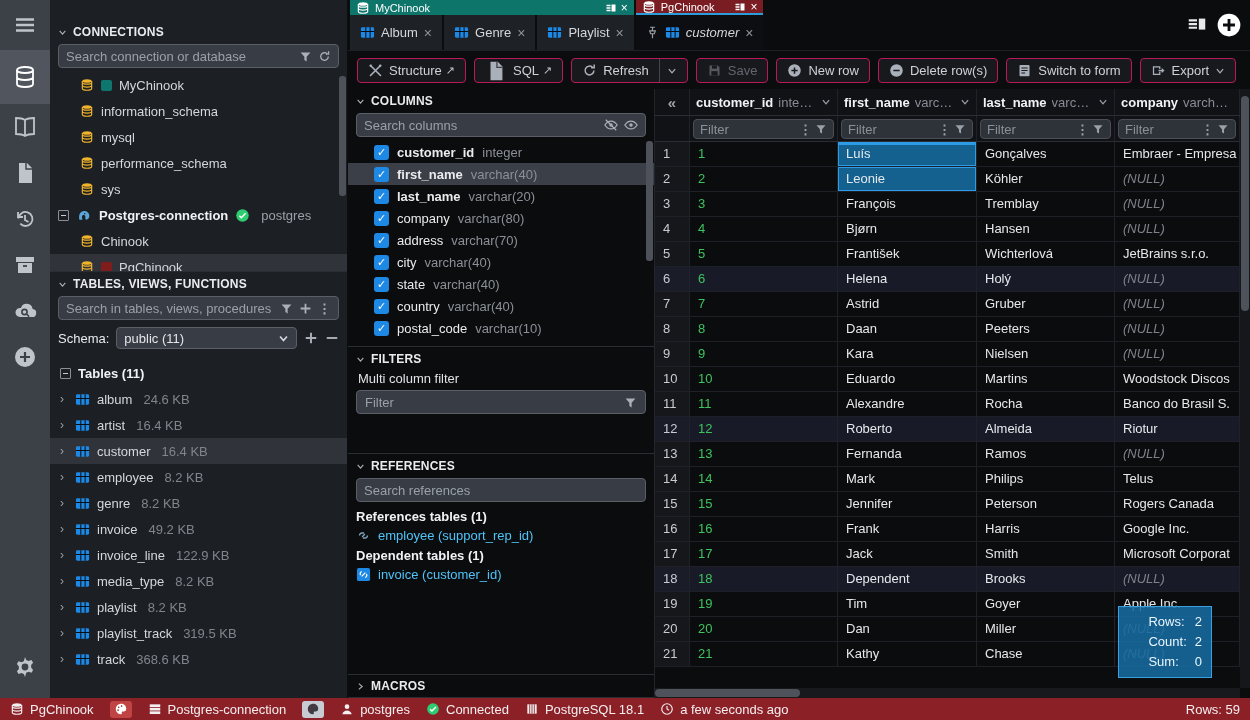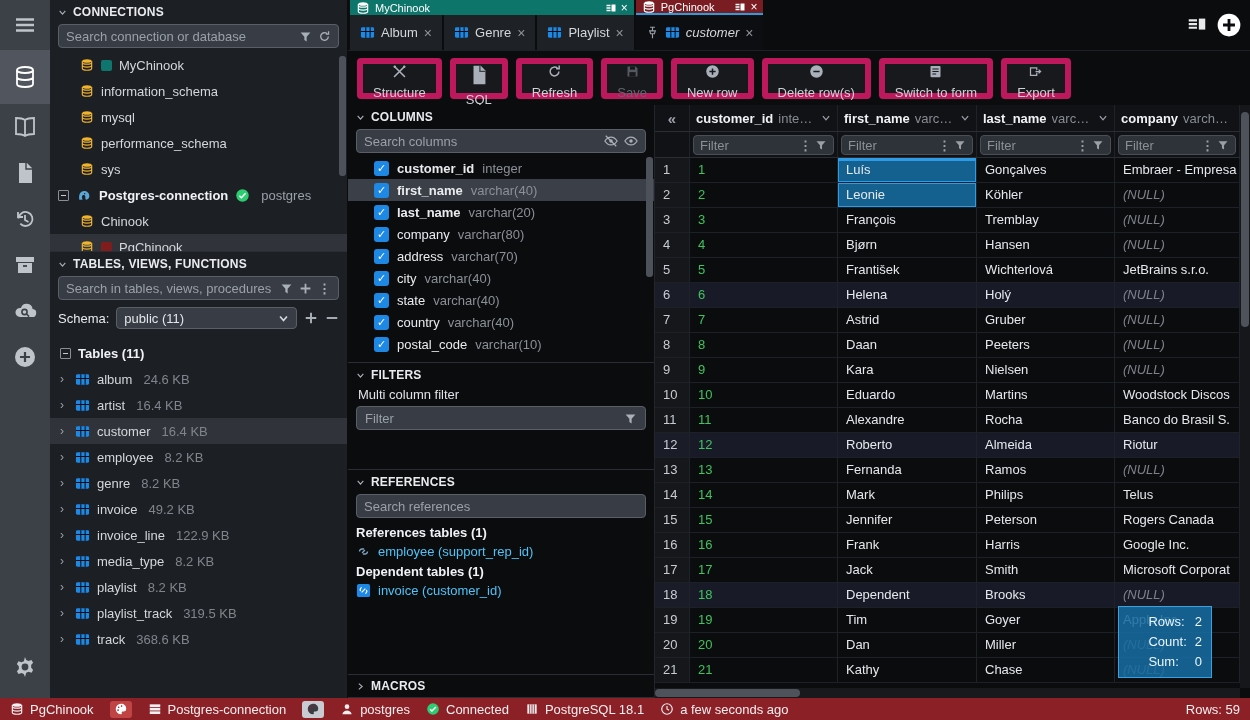--- a/index.html
+++ b/index.html
@@ -15,21 +15,21 @@
   .rail svg { width:24px; height:24px; }
 
   
   .leftpanel { grid-row:1; background:#1c1f24; display:flex; flex-direction:column; overflow:hidden; border-right:1px solid #0b0c0e; }
   .sechead { display:flex; align-items:center; gap:6px; padding:5px 8px 3px 8px; font-size:12px; font-weight:bold; color:#e9ebee; letter-spacing:.2px; }
   .sechead .chev { color:#aab0b8; }
   .searchrow { display:flex; align-items:center; gap:6px; margin:2px 8px 4px 8px; background:#383d45; border:1px solid #5a5f67; border-radius:4px; height:24px; padding:0 7px; }
   .searchrow input { flex:1; background:transparent; border:none; outline:none; color:#d4d7db; font-size:13px; font-family:inherit; min-width:0; }
   .searchrow input::placeholder { color:#9aa0a8; }
   .searchrow .sic { color:#aab0b8; display:flex; align-items:center; }
-  .conn { height:252px; position:relative; overflow:hidden; flex:none; border-bottom:1px solid #2a2d33;}
+  .conn { height:252px; position:relative; overflow:hidden; flex:none; border-bottom:1px solid #2a2d33;margin-top:20px;}
   .treelist { overflow:hidden; }
   .titem { display:flex; align-items:center; gap:7px; height:26px; padding-left:8px; color:#d4d7db; white-space:nowrap; }
   .titem.ind { padding-left:30px; }
   .titem.selrow { background:#30343a; }
   .titem .bold { font-weight:bold; color:#f0f2f5; }
   .titem .size { color:#80858d; margin-left:4px; }
   .titem .suffix { color:#9aa0a8; margin-left:4px; }
   .badge { width:11px; height:11px; border-radius:2px; display:inline-block; }
   .expbox { width:11px; height:11px; border:1px solid #8a8f97; border-radius:1px; position:relative; flex:none; }
   .expbox::after { content:""; position:absolute; left:2px; right:2px; top:4px; height:1px; background:#c6cad0; }
@@ -50,21 +50,21 @@
   .ftabs { display:flex; gap:2px; flex:1; }
   .ftab { display:flex; align-items:center; gap:6px; padding:0 10px; background:#1e2126; color:#d4d7db; }
   .ftab.active { background:#0d0e11; }
   .ftab.italic .tlabel { font-style:italic; }
   .ftab .x { color:#8f949b; font-size:14px; }
   .tabright { position:absolute; right:8px; top:12px; display:flex; align-items:center; gap:8px; color:#e8eaee; }
 
   
   .toolbar { padding:7px 9px 6px 9px; display:flex; flex-direction:column; gap:6px; flex:none; }
   .tbrow { display:flex; gap:8px; }
-  .tbtn { display:flex; align-items:center; gap:6px; height:41px; padding:0 10px; background:#17191d; border:6px solid #be185d; border-radius:4px; color:#ced1d6; font-size:13px; white-space:nowrap;flex-direction:column; }
+  .tbtn { display:flex; align-items:center; gap:6px; height:25px; padding:0 10px; background:#17191d; border:1px solid #be185d; border-radius:4px; color:#ced1d6; font-size:13px; white-space:nowrap; }
   .tbtn .tic { color:#aab0b9; display:flex; }
   .tbtn.disabled { color:#63666d; }
   .tbtn.disabled .tic { color:#55585f; }
   .tbtn .ext { color:#bfc3ca; font-size:11px; margin-left:-2px; }
   .tbtn .split { border-left:1px solid #42464e; margin-left:4px; padding-left:7px; height:100%; display:flex; align-items:center; color:#aab0b9; }
   .tbtn .dd { color:#aab0b9; font-size:10px; }
 
   
   .content { flex:1; display:flex; overflow:hidden; }
 

